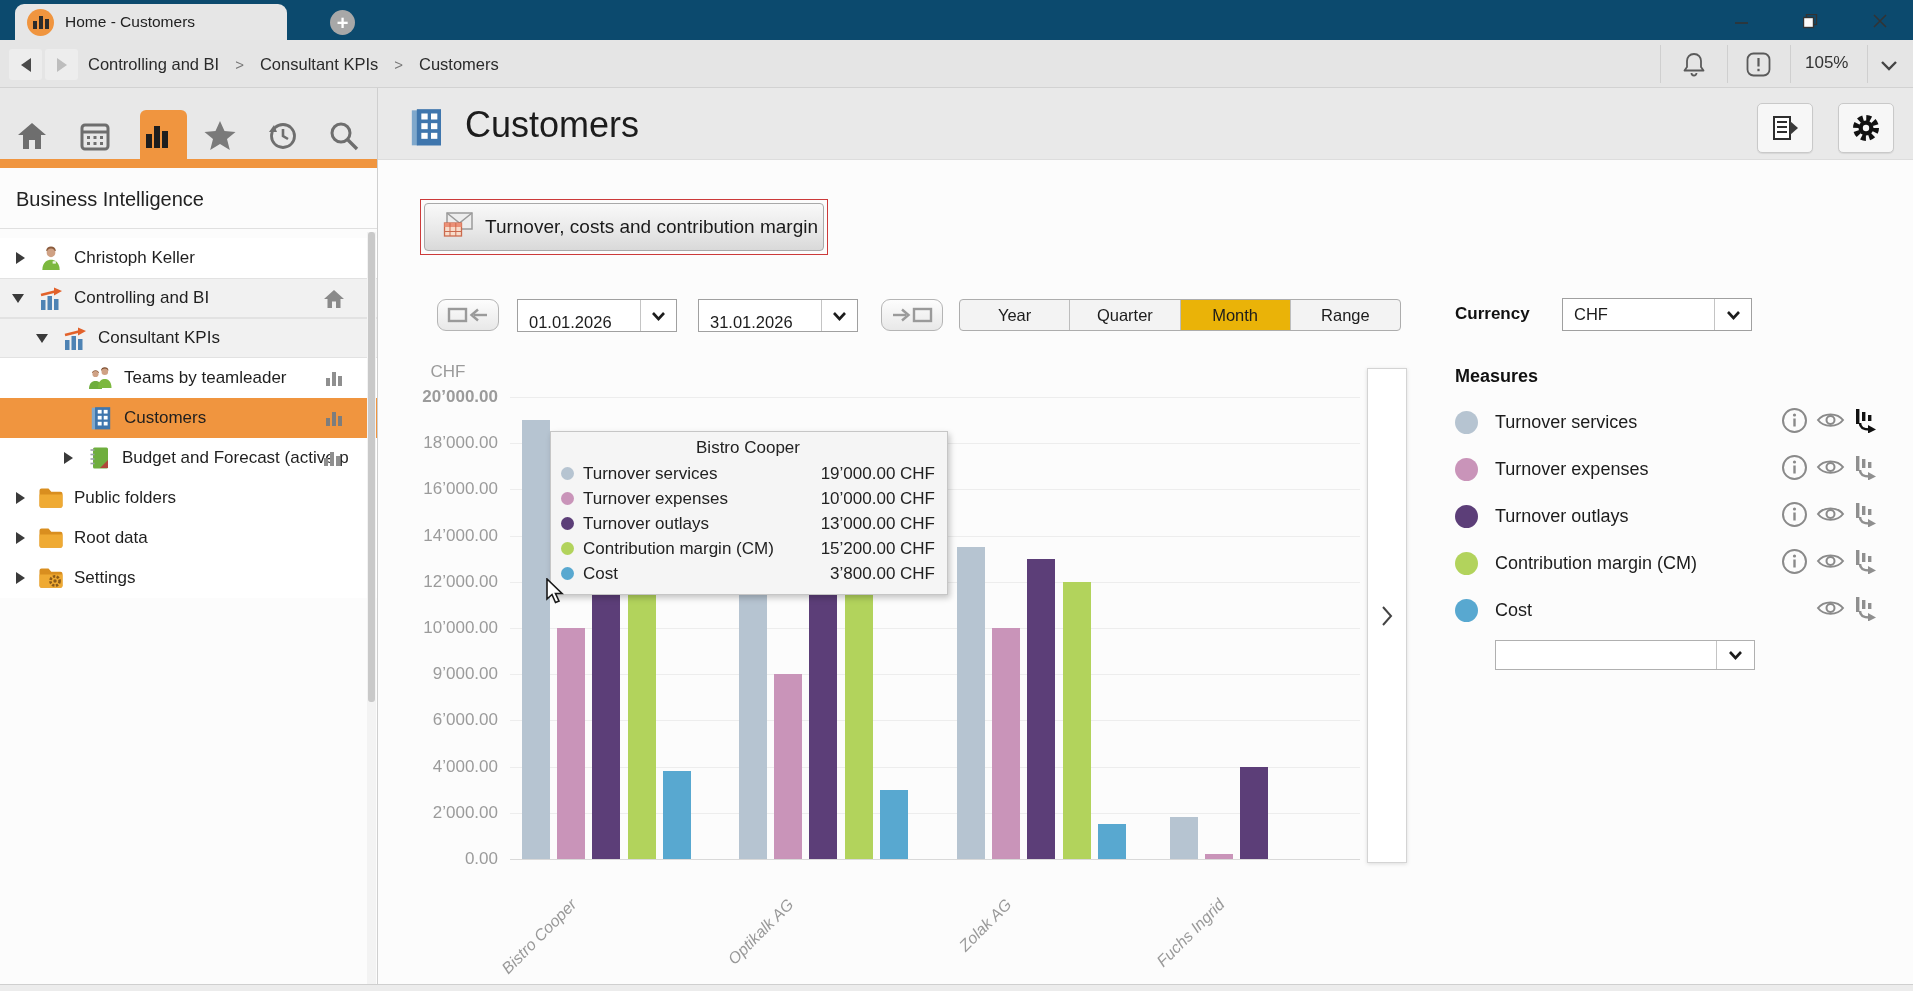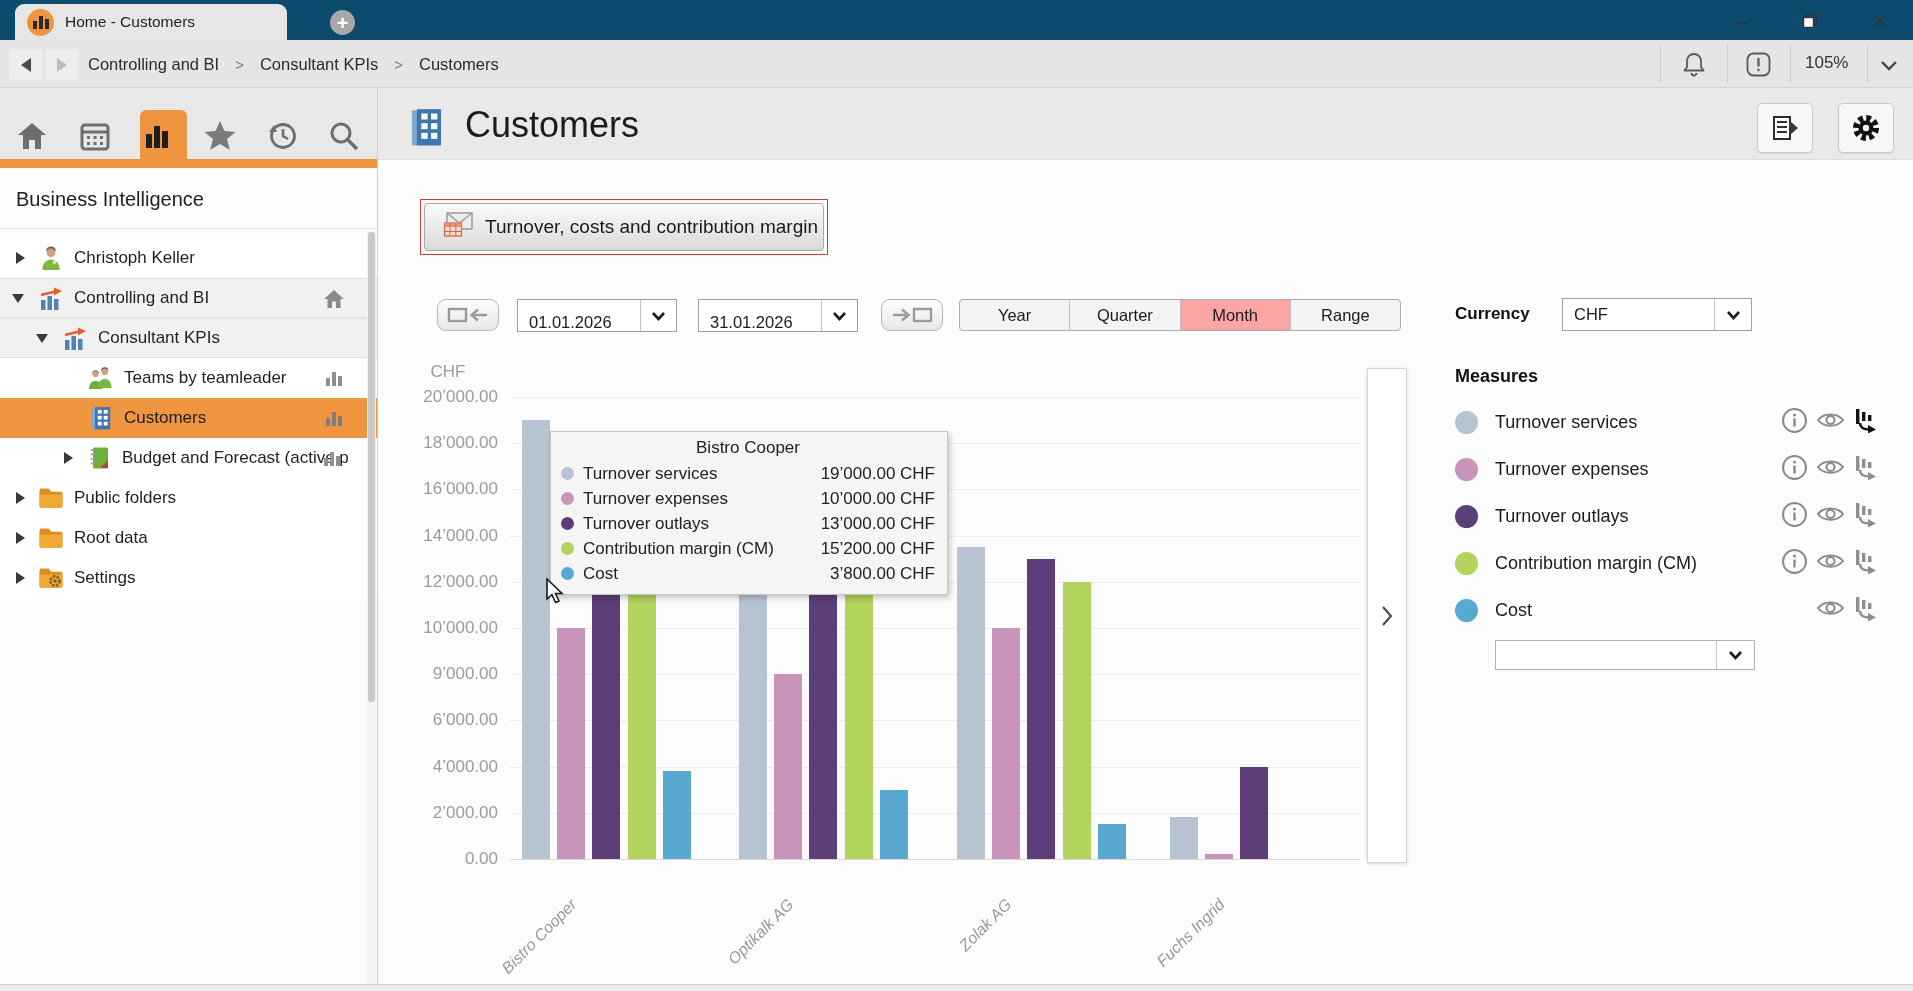--- a/index.html
+++ b/index.html
@@ -47,21 +47,21 @@
   .reportbtn{left:424px;top:203px;width:400px;height:48px;border:1px solid #a9a9a9;border-radius:4px;background:linear-gradient(#f9f9f9,#e9e9e9 55%,#d9d9d9);display:flex;align-items:center;gap:11px;padding-left:18px;font-size:19px;color:#1a1a1a;}
   
   .perbtn{top:299px;width:62px;height:32px;border:1px solid #b5b5b5;border-radius:9px;background:linear-gradient(#fdfdfd,#e8e8e8);display:flex;align-items:center;justify-content:center;}
   .dsel{top:299px;width:160px;height:33px;background:#fff;border:1px solid #a0a0a0;display:flex;align-items:center;font-size:16.5px;color:#1c1c1c;}
   .dsel .txt{padding-left:11px;flex:1;margin-top:13px;}
   .dsel .dv{width:1px;height:31px;background:#c4c4c4;}
   .dsel .chv{width:35px;display:flex;align-items:center;justify-content:center;}
   .seg{left:959px;top:299px;width:442px;height:32px;border:1px solid #adadad;border-radius:4px;background:#f3f3f3;display:flex;overflow:hidden;}
   .seg .s{flex:1;display:flex;align-items:center;justify-content:center;font-size:16.5px;color:#1c1c1c;border-left:1px solid #bdbdbd;}
   .seg .s:first-child{border-left:none;}
-  .seg .s.on{background:#fca5a5;}
+  .seg .s.on{background:#eab308;}
   .curlabel{left:1455px;top:304px;font-size:17px;font-weight:bold;color:#111;}
   
   .ylab{left:398px;top:362px;width:100px;text-align:center;font-size:17px;color:#9b9b9b;}
   .gridline{left:510px;width:850px;height:1px;background:#ededed;}
   .gridline.base{background:#d9d9d9;}
   .ticklab{left:388px;width:110px;text-align:right;font-size:17px;color:#9b9b9b;}
   .bar{position:absolute;width:28px;}
   .xcat{position:absolute;width:180px;text-align:right;font-size:16px;font-style:italic;color:#999;transform:rotate(-45deg);transform-origin:100% 50%;}
   .drawer{left:1367px;top:368px;width:40px;height:495px;background:#fff;border:1px solid #d4d4d4;box-shadow:0 1px 4px rgba(0,0,0,.13);display:flex;align-items:center;justify-content:center;z-index:20;}
   
@@ -472,21 +472,21 @@
     <span style="width:36px;display:flex;align-items:center;justify-content:center;">
         <svg width="15" height="10">
           <polyline points="2,2 7.5,8 13,2" fill="none" stroke="#1c1c1c" stroke-width="2.6"></polyline>
         </svg>
       </span>
   </div>
 
   <div class="abs ylab">CHF</div>
   <div id="chart-layer" class="abs" style="left:0;top:0;width:1913px;height:991px;z-index:5;">
       <div class="gridline" style="position: absolute; top: 397px;"></div>
-      <div class="ticklab" style="position: absolute; top: 387px;">20’000.00</div>
+      <div class="ticklab" style="position: absolute; top: 387px; font-weight: bold;">20’000.00</div>
       <div class="gridline" style="position: absolute; top: 443px;"></div>
       <div class="ticklab" style="position: absolute; top: 433px;">18’000.00</div>
       <div class="gridline" style="position: absolute; top: 489px;"></div>
       <div class="ticklab" style="position: absolute; top: 479px;">16’000.00</div>
       <div class="gridline" style="position: absolute; top: 536px;"></div>
       <div class="ticklab" style="position: absolute; top: 526px;">14’000.00</div>
       <div class="gridline" style="position: absolute; top: 582px;"></div>
       <div class="ticklab" style="position: absolute; top: 572px;">12’000.00</div>
       <div class="gridline" style="position: absolute; top: 628px;"></div>
       <div class="ticklab" style="position: absolute; top: 618px;">10’000.00</div>

